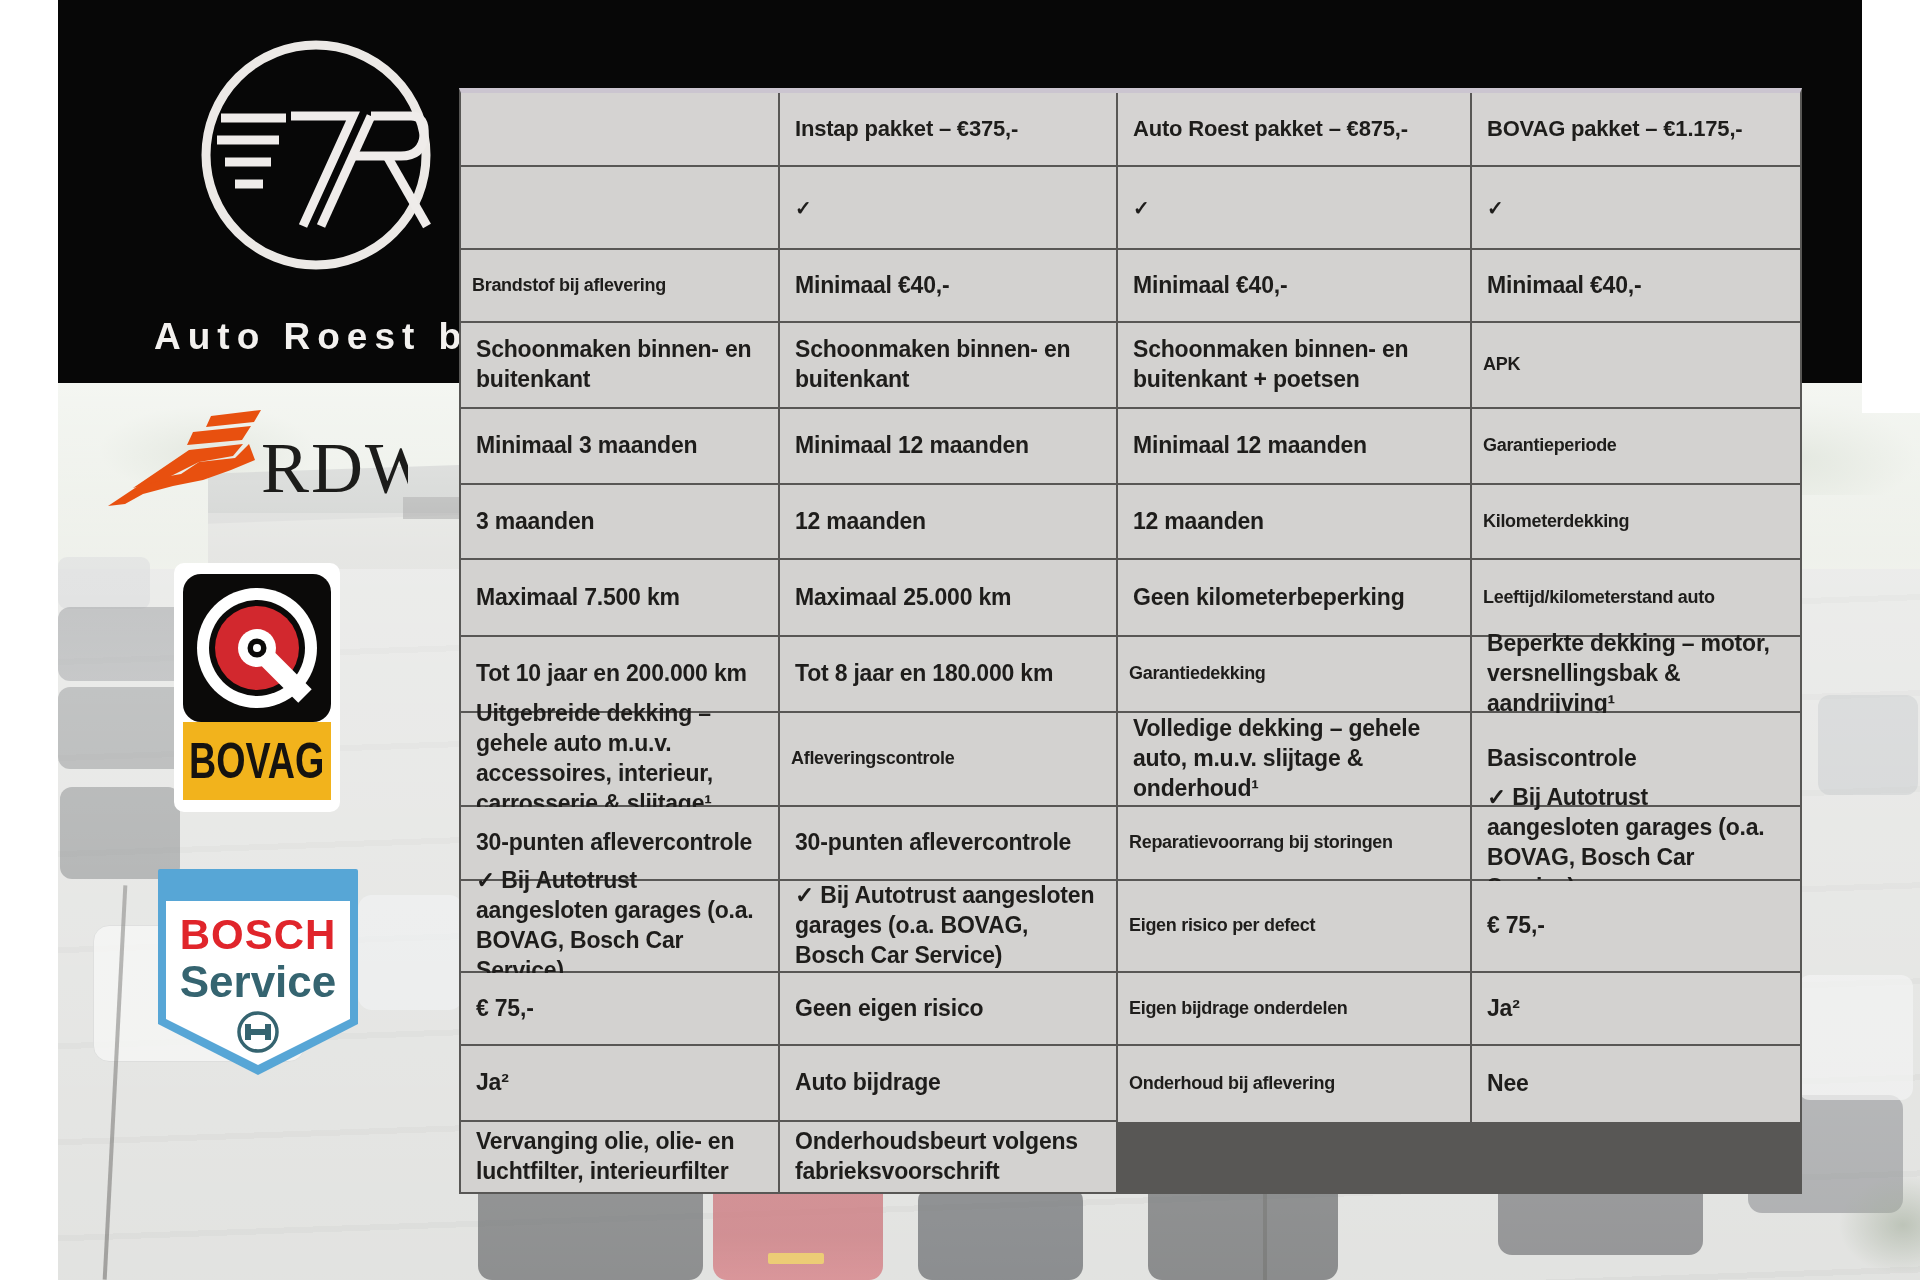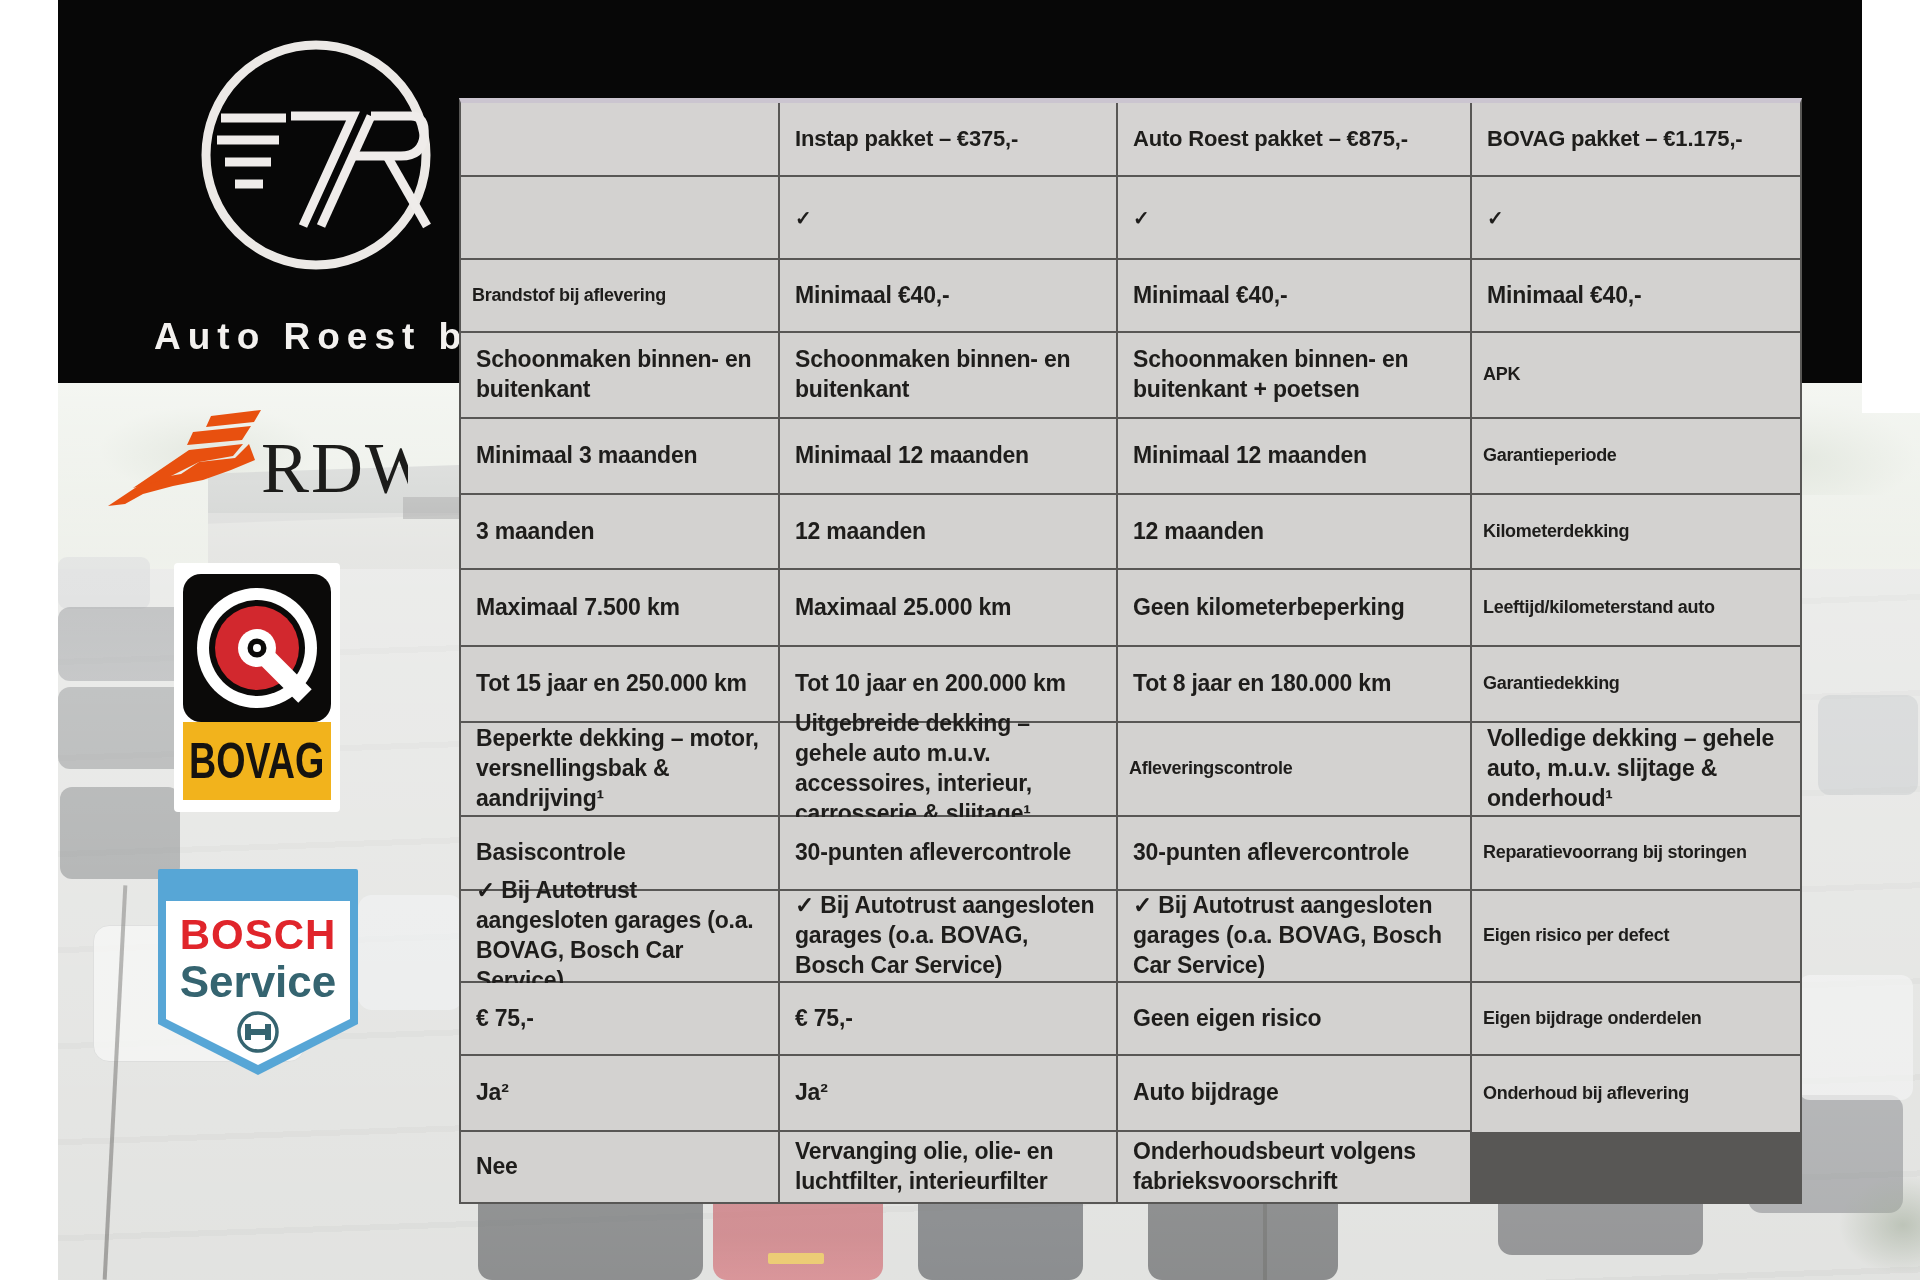--- a/index.html
+++ b/index.html
@@ -15,30 +15,30 @@
                rgba(255,255,255,.42) 55%,rgba(255,255,255,.28) 100%);}
   .white-patch{position:absolute;left:1862px;top:0;width:58px;height:413px;background:#ffffff;}
   
   .black-band{position:absolute;left:58px;top:0;width:1804px;height:383px;background:#070707;}
   .monogram{position:absolute;left:133px;top:30px;}
   .dealer-name{position:absolute;left:96px;top:316px;width:330px;text-align:center;
     color:#f3f1ef;font-size:37px;font-weight:bold;letter-spacing:7px;white-space:nowrap;}
   
   .rdw{position:absolute;left:103px;top:408px;}
   .bovag-card{position:absolute;left:174px;top:563px;width:166px;height:249px;
-    background:#ffffff;border-radius:4px;}
+    background:#ffffff;border-radius:10px;}
   .bovag-sign{position:absolute;left:9px;top:11px;width:148px;height:148px;}
   .bovag-band{position:absolute;left:9px;top:159px;width:148px;height:78px;
     background:var(--bovag_yellow,#f2b31c);display:flex;align-items:center;justify-content:center;}
   .bovag-band span{font-size:41px;font-weight:bold;color:#151310;
     transform:scale(.92,1.22);letter-spacing:0px;}
   .bosch{position:absolute;left:158px;top:869px;}
   
   .pkg-table{
-    position:absolute;left:459px;top:98px;
+    position:absolute;left:459px;top:88px;
     display:grid;
     grid-template-columns:319px 338px 354px 328px;
     grid-template-rows:74px 83px 73px 86px 76px 75px 77px 76px 94px 74px 92px 73px 76px 70px;
     background:var(--table_border,#585755);
     border:2px solid var(--table_border,#585755);
     border-top:5px solid #cbc5d0;
   }
   .cell{
     background:var(--table_cell,#d3d2d0);
     border-right:2px solid var(--table_border,#585755);
@@ -179,21 +179,20 @@
     <div class="cell">3 maanden</div>
     <div class="cell">12 maanden</div>
     <div class="cell">12 maanden</div>
 
     <div class="cell label">Kilometerdekking</div>
     <div class="cell">Maximaal 7.500 km</div>
     <div class="cell">Maximaal 25.000 km</div>
     <div class="cell">Geen kilometerbeperking</div>
 
     <div class="cell label">Leeftijd/kilometerstand auto</div>
-    <div class="cell">Tot 15 jaar en 250.000 km</div>
     <div class="cell">Tot 10 jaar en 200.000 km</div>
     <div class="cell">Tot 8 jaar en 180.000 km</div>
 
     <div class="cell label">Garantiedekking</div>
     <div class="cell">Beperkte dekking – motor, versnellingsbak &amp; aandrijving¹</div>
     <div class="cell">Uitgebreide dekking – gehele auto m.u.v. accessoires, interieur, carrosserie &amp; slijtage¹</div>
     <div class="cell label">Afleveringscontrole</div>
 
     <div class="cell">Volledige dekking – gehele auto, m.u.v. slijtage &amp; onderhoud¹</div>
     <div class="cell">Basiscontrole</div>

